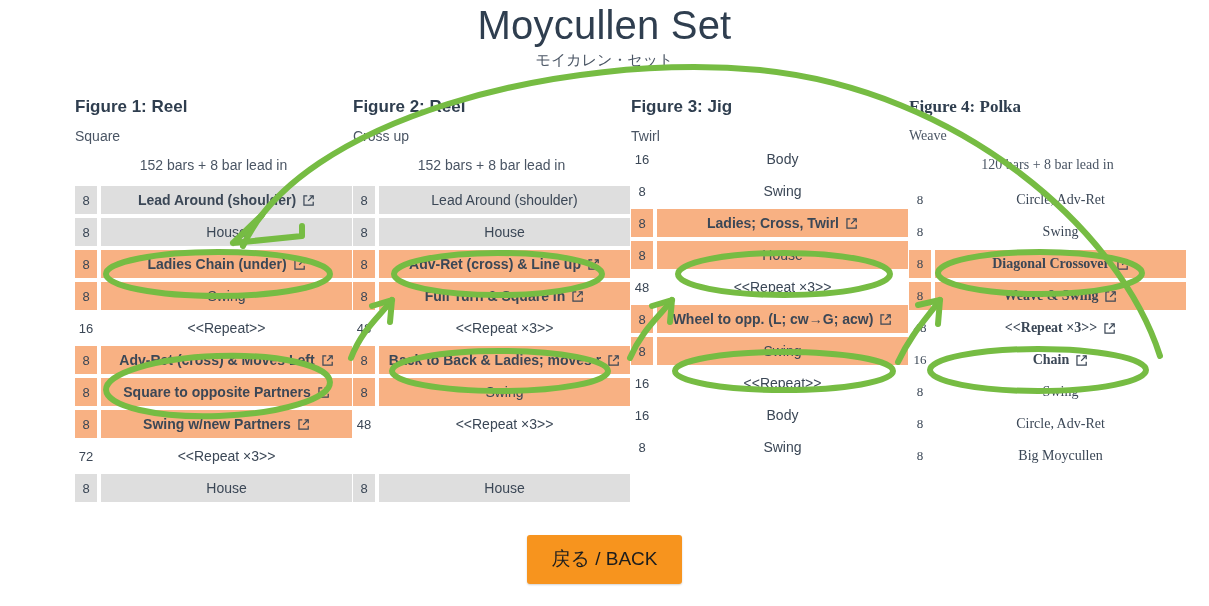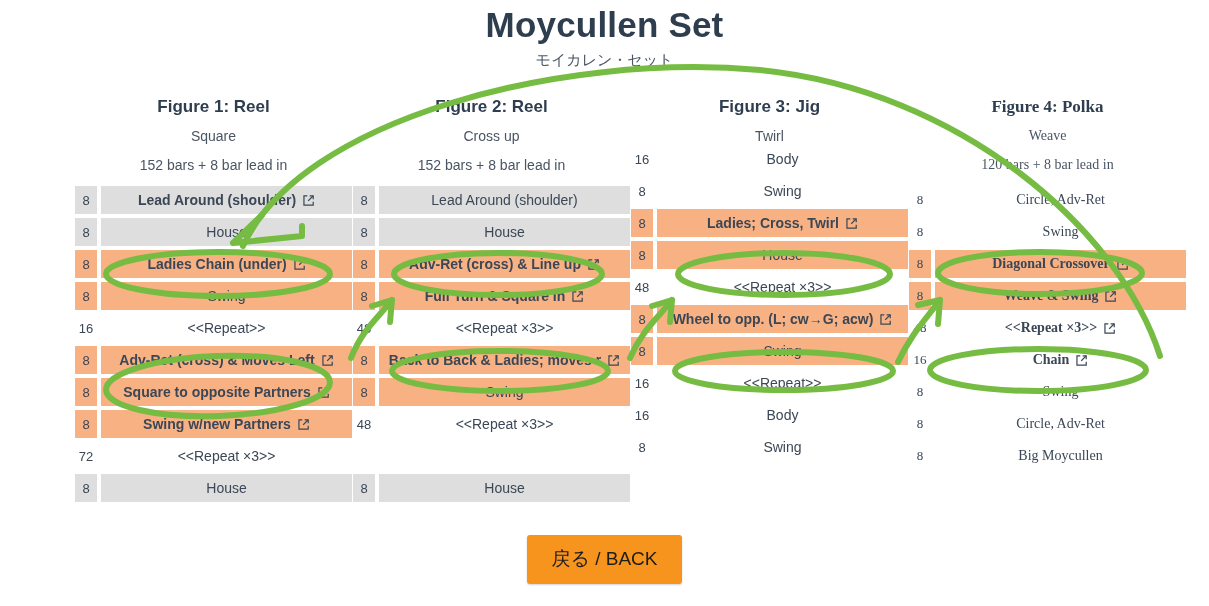--- a/index.html
+++ b/index.html
@@ -8,22 +8,22 @@
     background:#ffffff;
     font-family:"Liberation Sans", sans-serif;
     color:#3b4756;
     overflow:hidden;
     position:relative;
   }
   #overlay{position:absolute;left:0;top:0;width:1209px;height:606px;pointer-events:none;z-index:50;}
 
   .title{
     text-align:center;
-    font-size:35px;
-    font-weight:700;
+    font-size:40px;
+    font-weight:400;
     color:#2f3e4f;
     letter-spacing:.2px;
     margin:0;
     padding-top:8px;
     line-height:34px;
   }
   .subtitle{
     text-align:center;
     font-size:15px;
     color:#4a5564;
@@ -38,29 +38,28 @@
     width:1209px;
     display:flex;
   }
   .col{width:277px;margin-left:0;}
   .col.c1{margin-left:75px;}
   .col.c2{margin-left:1px;}
   .col.c3{margin-left:1px;}
   .col.c4{margin-left:1px;font-family:Liberation Serif, serif;}
 
   .colhead{
-    text-align:center;
+    text-align:left;
     font-size:17px;
     font-weight:bold;
     color:#2f3e4f;
     line-height:22px;
     padding-bottom:4px;
   }
   .colsub{
-    text-align:center;
     font-size:14px;
     color:#4a5564;
     line-height:18px;
     padding-top:5px;
   }
   .colbars{
     text-align:center;
     font-size:14px;
     color:#4a5564;
     line-height:18px;

